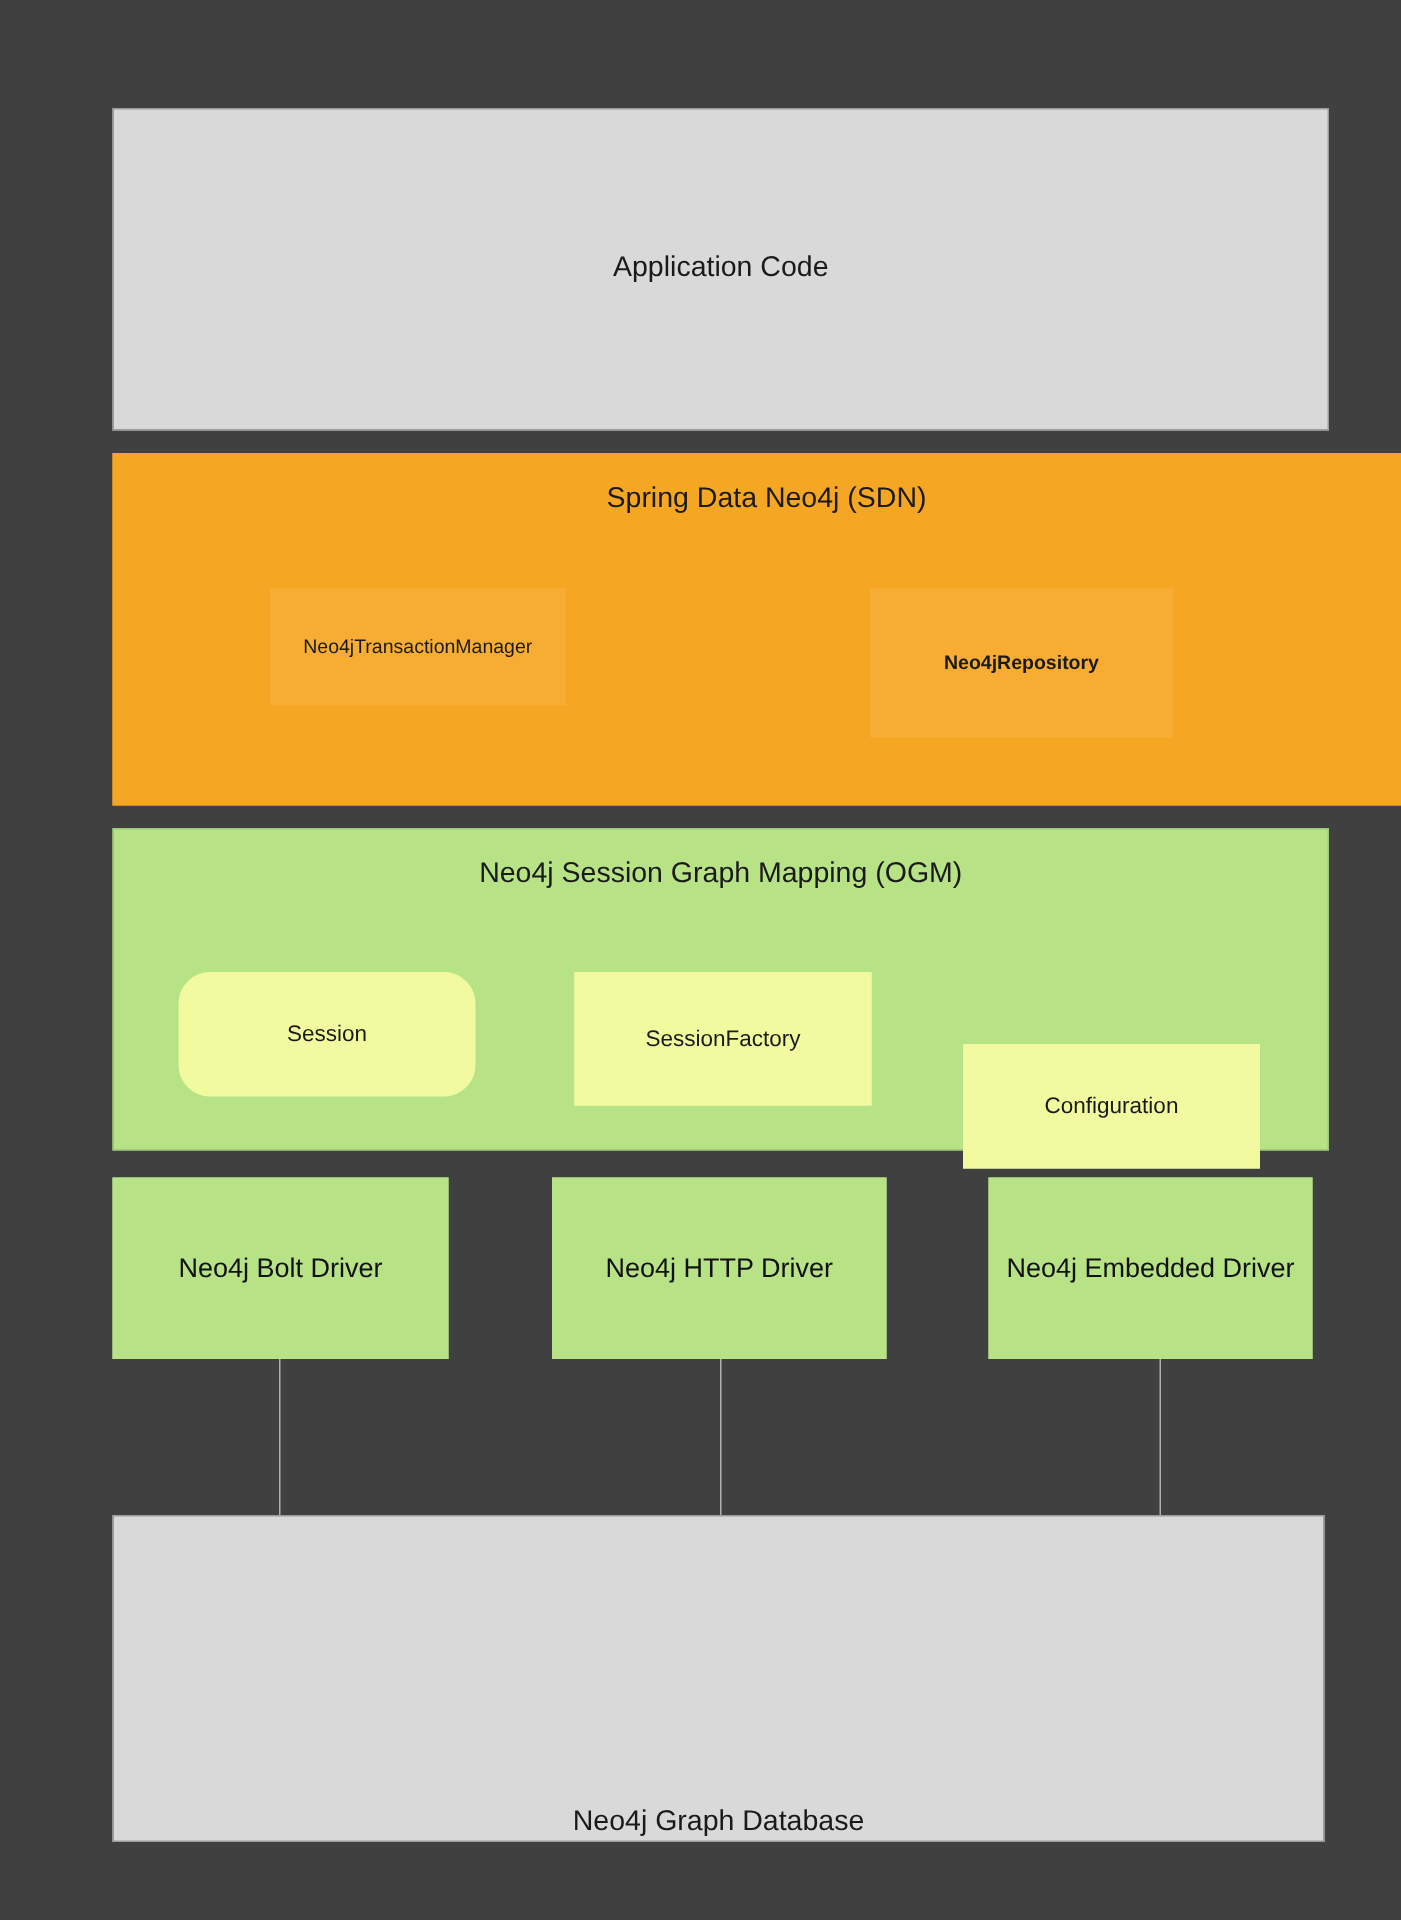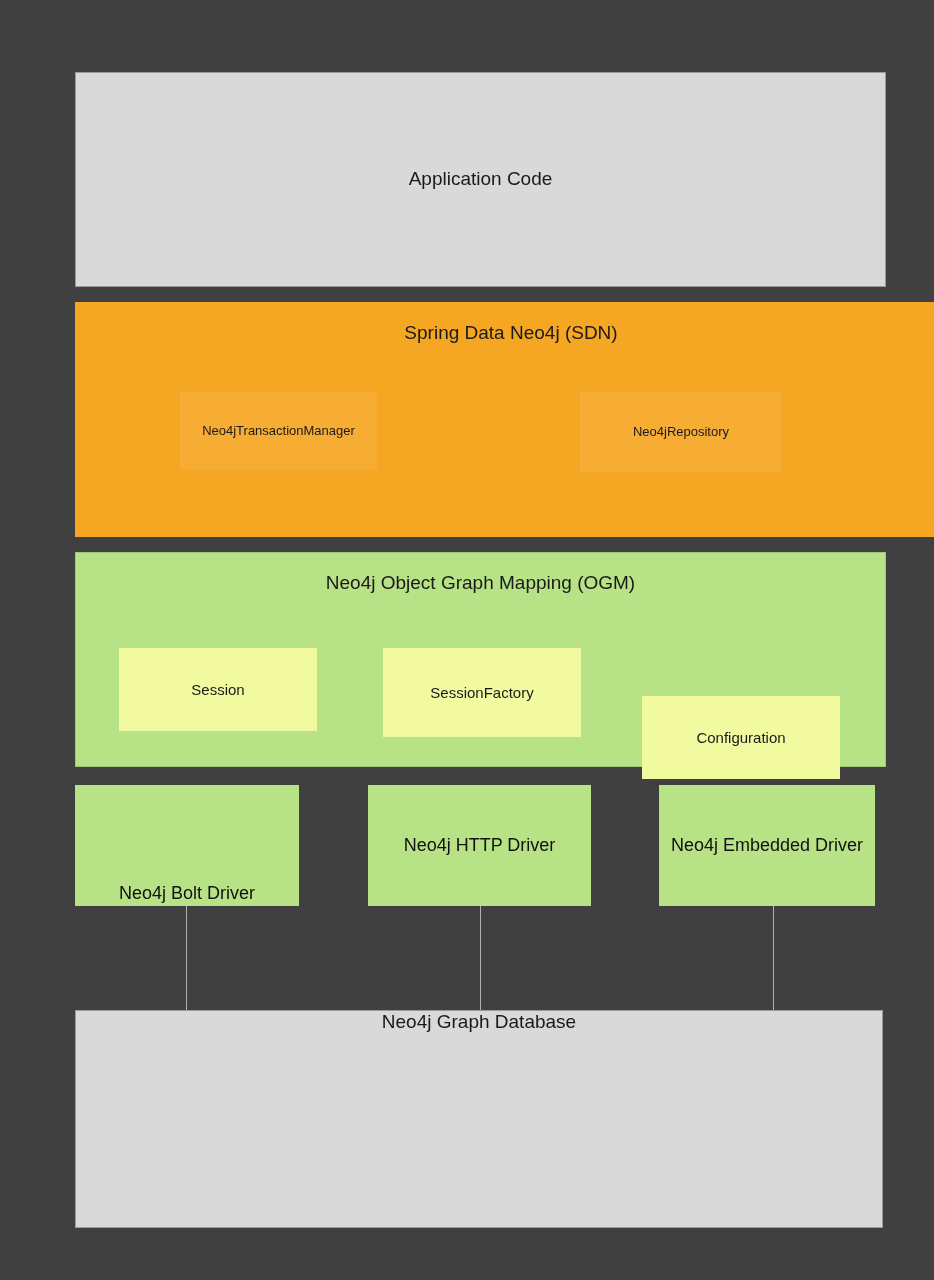--- a/index.html
+++ b/index.html
@@ -107,53 +107,53 @@
   </div>
 
   <div class="box layer-orange" style="left:75px; top:302px; width:872px; height:235px;">
     <span class="label-xl layer-title" style="top:19px;">Spring Data Neo4j (SDN)</span>
   </div>
 
   <div class="box sub-orange" style="left:180px; top:392px; width:197px; height:78px;">
     <span class="label-sm">Neo4jTransactionManager</span>
   </div>
 
-  <div class="box sub-orange" style="left:580px; top:392px; width:202px; height:80px;">
+  <div class="box sub-orange" style="left:580px; top:392px; width:202px; height:100px;font-weight:bold;">
     <span class="label-sm">Neo4jRepository</span>
   </div>
 
   <div class="box layer-green" style="left:75px; top:552px; width:811px; height:215px;">
-    <span class="label-xl layer-title" style="top:19px;">Neo4j Object Graph Mapping (OGM)</span>
+    <span class="label-xl layer-title" style="top:19px;">Neo4j Session Graph Mapping (OGM)</span>
   </div>
 
-  <div class="box sub-yellow" style="left:119px; top:648px; width:198px; height:83px;">
+  <div class="box sub-yellow" style="left:119px; top:648px; width:198px; height:83px;border-radius:21px;">
     <span class="label-md">Session</span>
   </div>
 
   <div class="box sub-yellow" style="left:383px; top:648px; width:198px; height:89px;">
     <span class="label-md">SessionFactory</span>
   </div>
 
   <div class="box sub-yellow" style="left:642px; top:648px; width:198px; height:83px;margin-top:48px;">
     <span class="label-md">Configuration</span>
   </div>
 
-  <div class="box driver-box" style="left:75px; top:785px; width:224px; height:121px;align-items:flex-end;">
+  <div class="box driver-box" style="left:75px; top:785px; width:224px; height:121px;">
     <span class="label-lg">Neo4j Bolt Driver</span>
   </div>
 
   <div class="box driver-box" style="left:368px; top:785px; width:223px; height:121px;align-items:center;">
     <span class="label-lg">Neo4j HTTP Driver</span>
   </div>
 
   <div class="box driver-box" style="left:659px; top:785px; width:216px; height:121px;">
     <span class="label-lg">Neo4j Embedded Driver</span>
   </div>
 
   <div class="connector" style="left:186px; top:906px; height:104px;"></div>
   <div class="connector" style="left:480px; top:906px; height:104px;"></div>
   <div class="connector" style="left:773px; top:906px; height:104px;"></div>
 
-  <div class="box layer-gray" style="left:75px; top:1010px; width:808px; height:218px; align-items:flex-start;">
+  <div class="box layer-gray" style="left:75px; top:1010px; width:808px; height:218px; align-items:flex-end;">
     <span class="label-xl">Neo4j Graph Database</span>
   </div>
 
 </div>
 
 </body></html>

